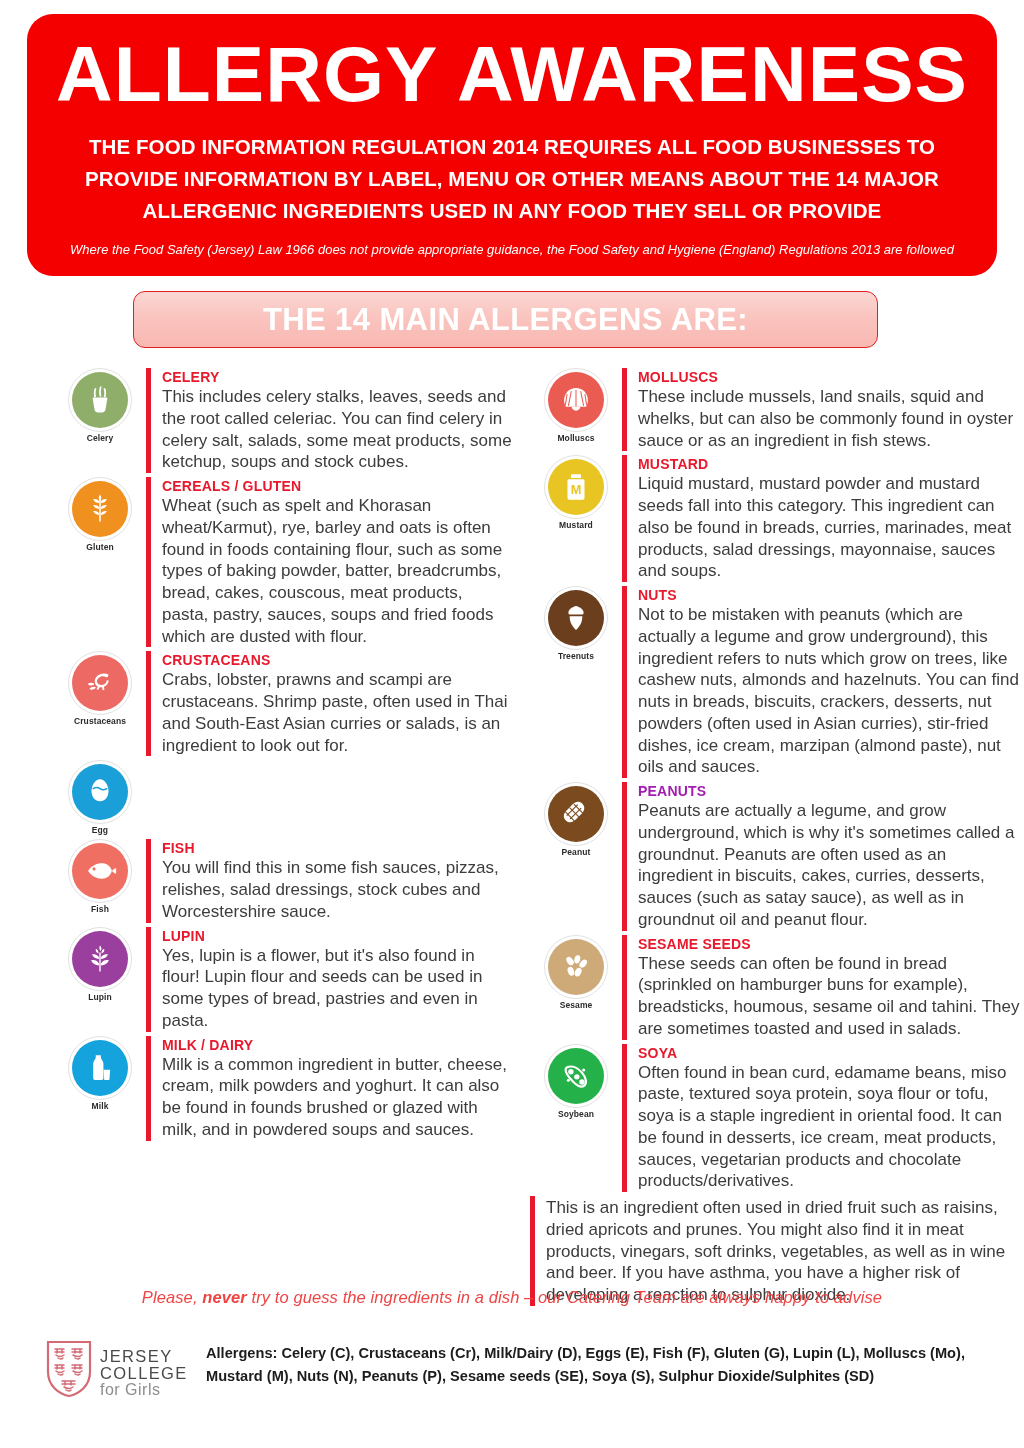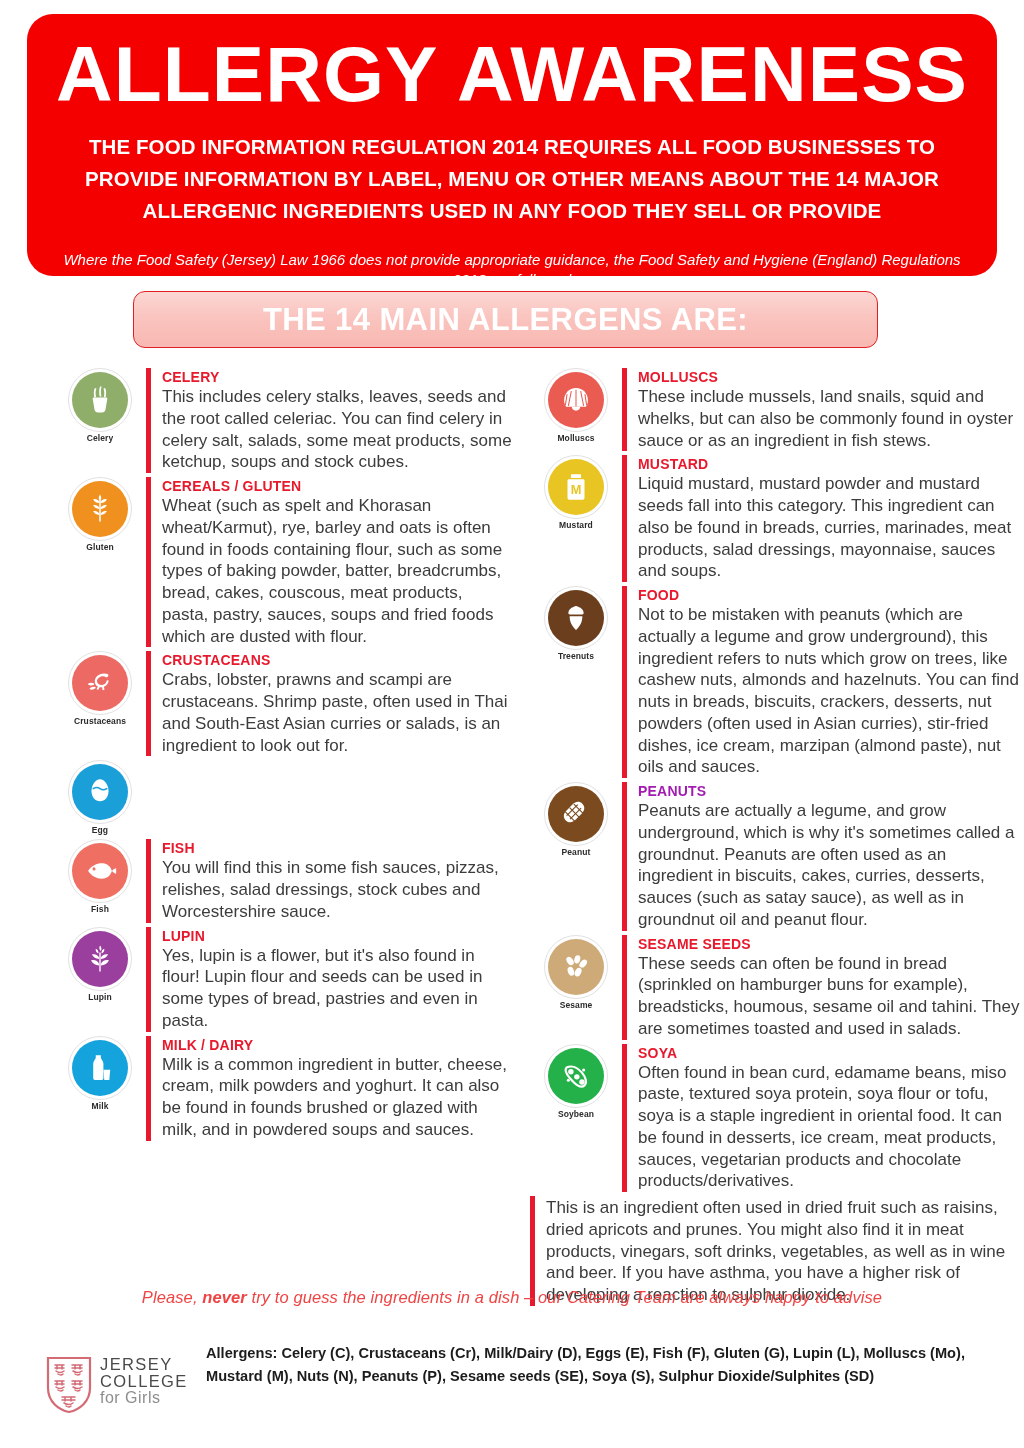--- a/index.html
+++ b/index.html
@@ -42,23 +42,23 @@
   .header-sub {
     margin: 18px auto 0 auto;
     width: 880px;
     font-size: 20.5px;
     font-weight: bold;
     color: #ffffff;
     line-height: 1.55;
     letter-spacing: 0.1px;
   }
   .header-note {
-    margin: 24px auto 0 auto;
+    margin: 16px auto 0 auto;
     width: 900px;
-    font-size: 15px;
+    font-size: 13px;
     font-style: italic;
     color: #ffffff;
     line-height: 1.3;
   }
 
   
   .banner {
     position: absolute;
     left: 133px;
     top: 291px;
@@ -161,23 +161,22 @@
   .footer-row {
     display: flex;
     align-items: flex-start;
     margin-top: 33px;
     padding-left: 46px;
   }
   .logo-block {
     width: 160px;
     min-width: 160px;
     display: flex;
-    align-items: flex-start;
+    align-items: flex-end;
     gap: 8px;
-    margin-top: 16px;
   }
   .crest { width: 46px; height: 58px; display: block; }
   .logo-text { line-height: 1.02; }
   .logo-line1, .logo-line2 {
     font-size: 16.5px;
     color: #4a4a4a;
     letter-spacing: 1.4px;
   }
   .logo-line3 {
     font-size: 16px;
@@ -396,21 +395,21 @@
               <svg viewBox="0 0 40 40">
                 <g fill="#ffffff">
         <path d="M20 6c-1 0-1.8.3-2.4.9C13.5 8.2 11 11 11 14.2c0 .9.7 1.6 1.6 1.6h14.8c.9 0 1.6-.7 1.6-1.6 0-3.2-2.5-6-6.6-7.3C21.8 6.3 21 6 20 6z"></path>
         <path d="M12.5 18h15c0 7-3.3 12.5-7.5 16-4.2-3.5-7.5-9-7.5-16z"></path>
                 </g>
               </svg>
             </div>
             <div class="icon-label">Treenuts</div>
           </div>
           <div class="text-cell" style="border-left-color:#e8192c">
-            <div class="item-title" style="color:#e8192c">FOOD</div>
+            <div class="item-title" style="color:#e8192c">NUTS</div>
             <div class="item-desc">Not to be mistaken with peanuts (which are actually a legume and grow underground), this ingredient refers to nuts which grow on trees, like cashew nuts, almonds and hazelnuts. You can find nuts in breads, biscuits, crackers, desserts, nut powders (often used in Asian curries), stir-fried dishes, ice cream, marzipan (almond paste), nut oils and sauces.</div>
           </div>
         </div>
         <div class="item">
           <div class="icon-cell">
             <div class="icon-circle" style="background:#7b4a1f">
               <span class="ring"></span>
               <svg viewBox="0 0 40 40">
                 <g>
         <path d="M27.5 8c3.4 3.4 2.8 8-.6 11.4l-7.5 7.5C16 30.3 11.4 30.9 8 27.5s-2.8-8 .6-11.4l7.5-7.5C19.5 5.2 24.1 4.6 27.5 8z" fill="#ffffff"></path>

